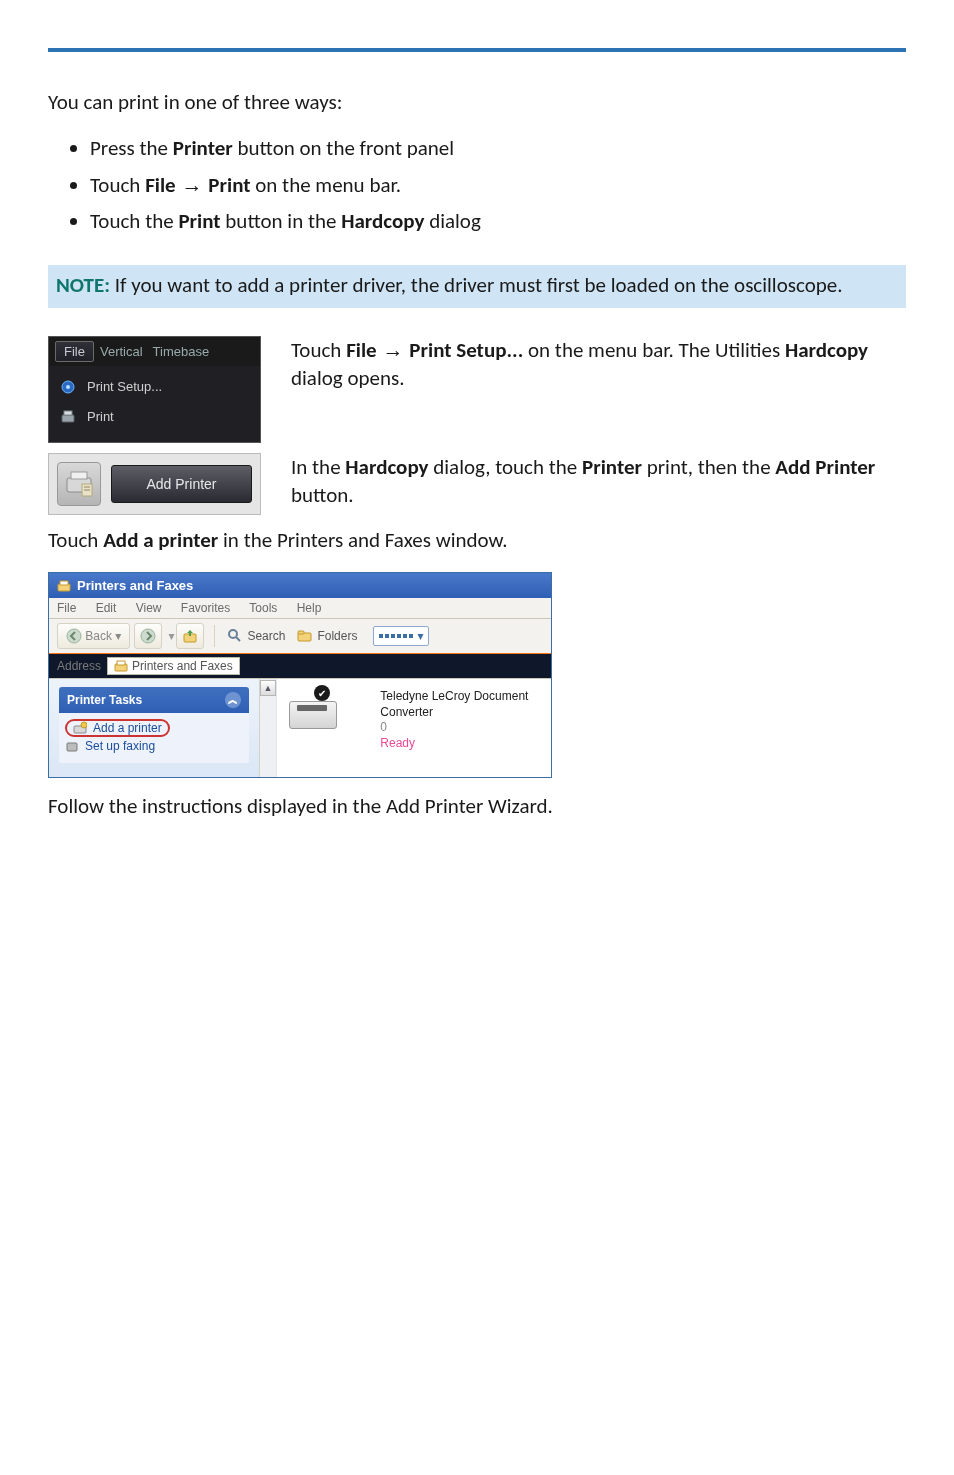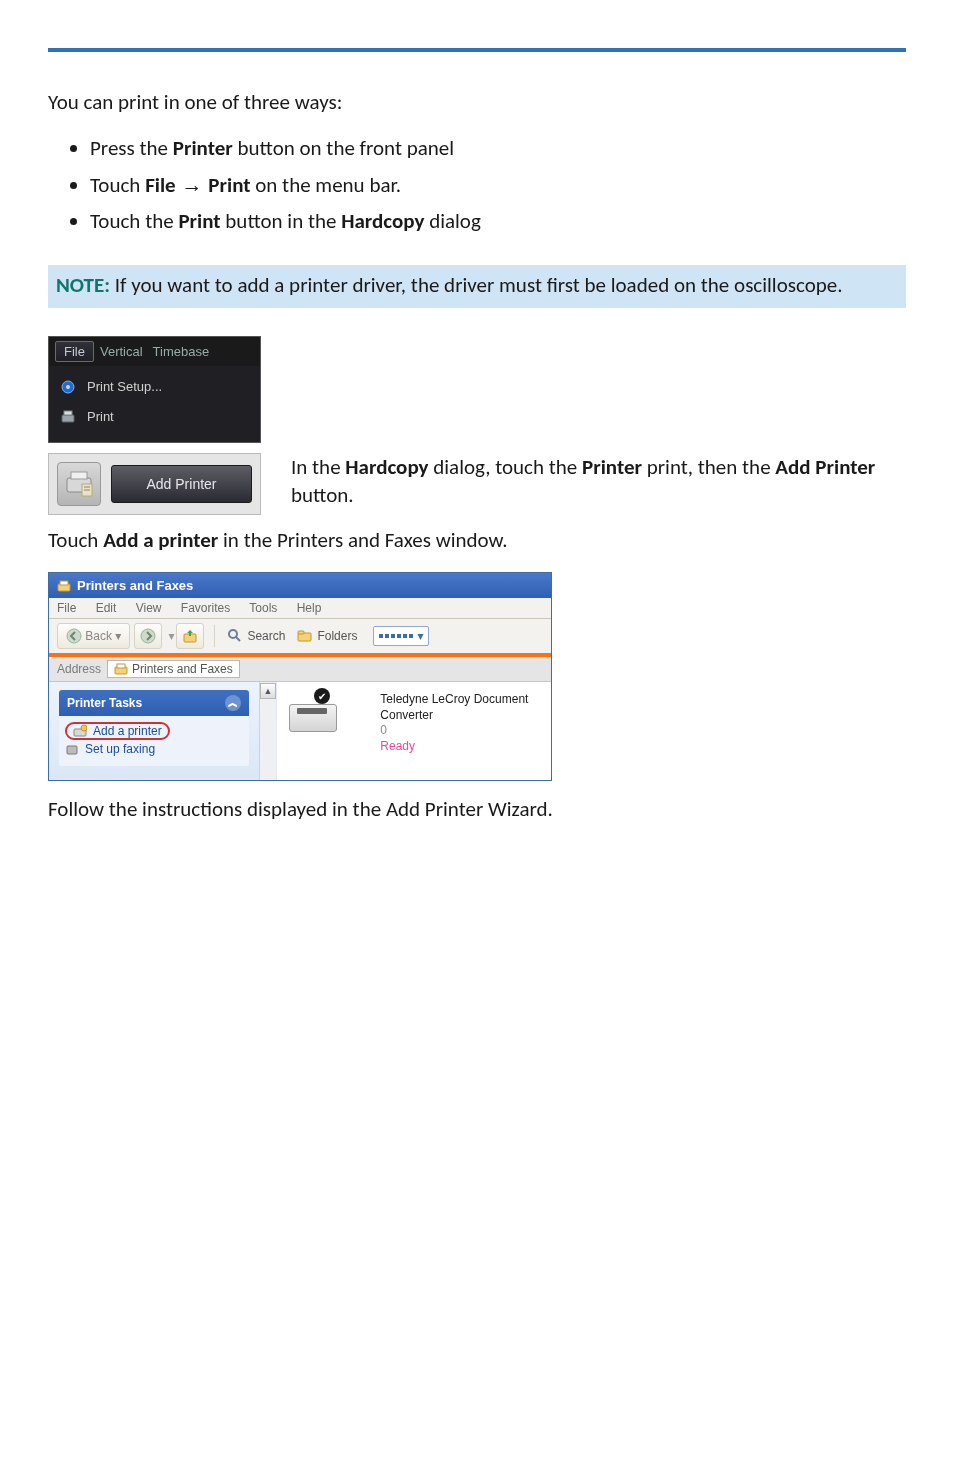--- a/index.html
+++ b/index.html
@@ -128,21 +128,21 @@
   .pf-title .pfticon { margin-right: 6px; font-size: 13px; }
   .pf-menu {
     background: #f3f2ee;
     border-bottom: 1px solid #cbc7b8;
     padding: 3px 8px;
     color: #6b6b6b;
   }
   .pf-menu span { margin-right: 16px; }
   .pf-toolbar {
     background: #f3f2ee;
-    border-bottom: 4px solid #f97316;
+    border-bottom: 1px solid #f97316;
     padding: 4px 8px;
     display: flex; align-items: center; color: #7a7a7a;
   }
   .tb-btn {
     display:inline-flex;align-items:center;justify-content:center;
     width:26px;height:24px;border:1px solid #d6d3c4;background:linear-gradient(#fdfdfb,#eeeade);
     border-radius:3px;margin-right:4px;color:#888;
   }
   .tb-back { width:auto; padding:0 8px;}
   .tb-sep { width:1px;height:22px;background:#d6d3c4;margin:0 6px;}
@@ -151,21 +151,21 @@
   .tb-views {
     border:1px solid #8fa9d0;
     background:#fff;
     border-radius:2px;
     padding:2px 4px;
     margin-left:10px;
     display:inline-flex;align-items:center;
   }
   .viewsq{width:4px;height:4px;background:#3b6ea5;margin:1px;display:inline-block}
   .pf-address {
-    background:#e5e5e5;border-bottom:1px solid #cbc7b8;
+    background:#0f172a;border-bottom:1px solid #cbc7b8;
     padding:3px 8px;color:#7a7a7a;display:flex;align-items:center;
   }
   .pf-address .addrlabel{margin-right:6px;}
   .pf-address .addrbox{
     border:1px solid #bdb9aa;background:#fff;padding:1px 6px;color:#555;display:inline-flex;align-items:center;
   }
   .pf-body {
     display:flex;background:#fff;
   }
   .pf-tasks {
@@ -246,20 +246,23 @@
             <svg width="16" height="16" viewBox="0 0 16 16">
                 <rect x="2" y="6" width="12" height="7" rx="1" fill="#9aa3aa" stroke="#5a636a"></rect>
                 <rect x="4" y="2" width="8" height="4" fill="#d9dde0" stroke="#7b848a"></rect>
               </svg>
           </span>
           <span>Print</span>
         </div>
       </div>
     </div>
   </div>
+  <div class="fig-col-right">
+    <span>Touch </span><span class="b">File</span><span class="arrow"> → </span><span class="b">Print Setup...</span><span> on the menu bar. The Utilities </span><span class="b">Hardcopy</span><span> dialog opens.</span>
+  </div>
 </div>
 
 <div class="fig-row" style="margin-top:6px;">
   <div class="fig-col-left">
     <div class="addprinter-wrap">
       <div class="addprinter-icon">
         <svg width="30" height="30" viewBox="0 0 30 30">
           <rect x="3" y="9" width="24" height="14" rx="2" fill="#d8d8d8" stroke="#8a8a8a"></rect>
           <rect x="7" y="3" width="16" height="7" fill="#f0f0f0" stroke="#9a9a9a"></rect>
           <rect x="18" y="15" width="10" height="12" fill="#e9e2c9" stroke="#b3a97a"></rect>

